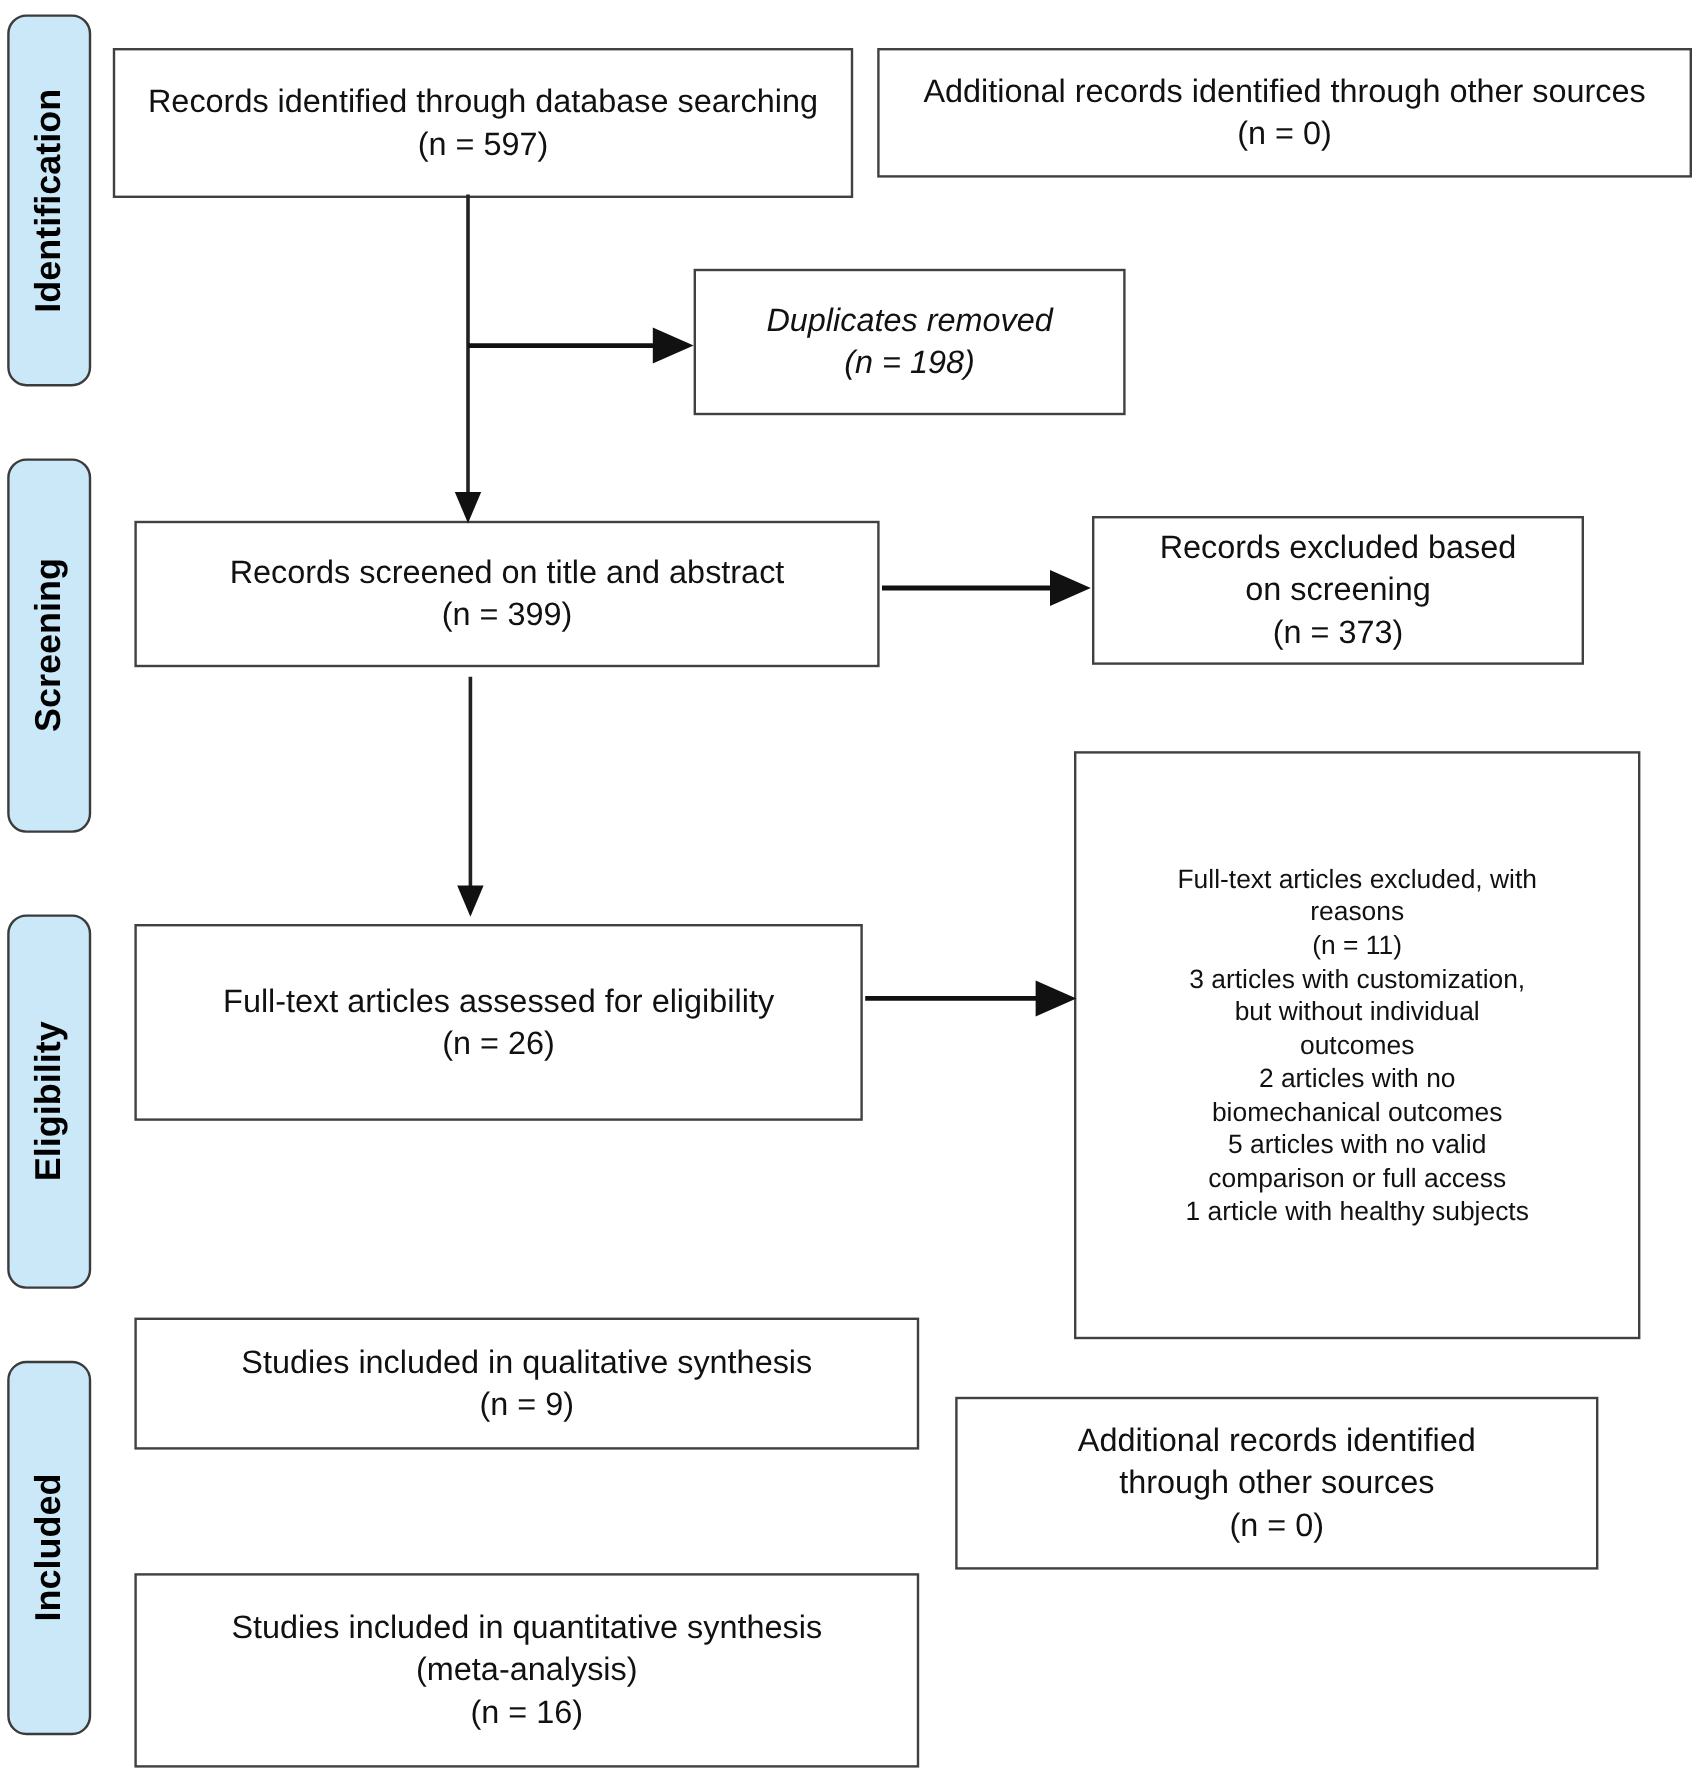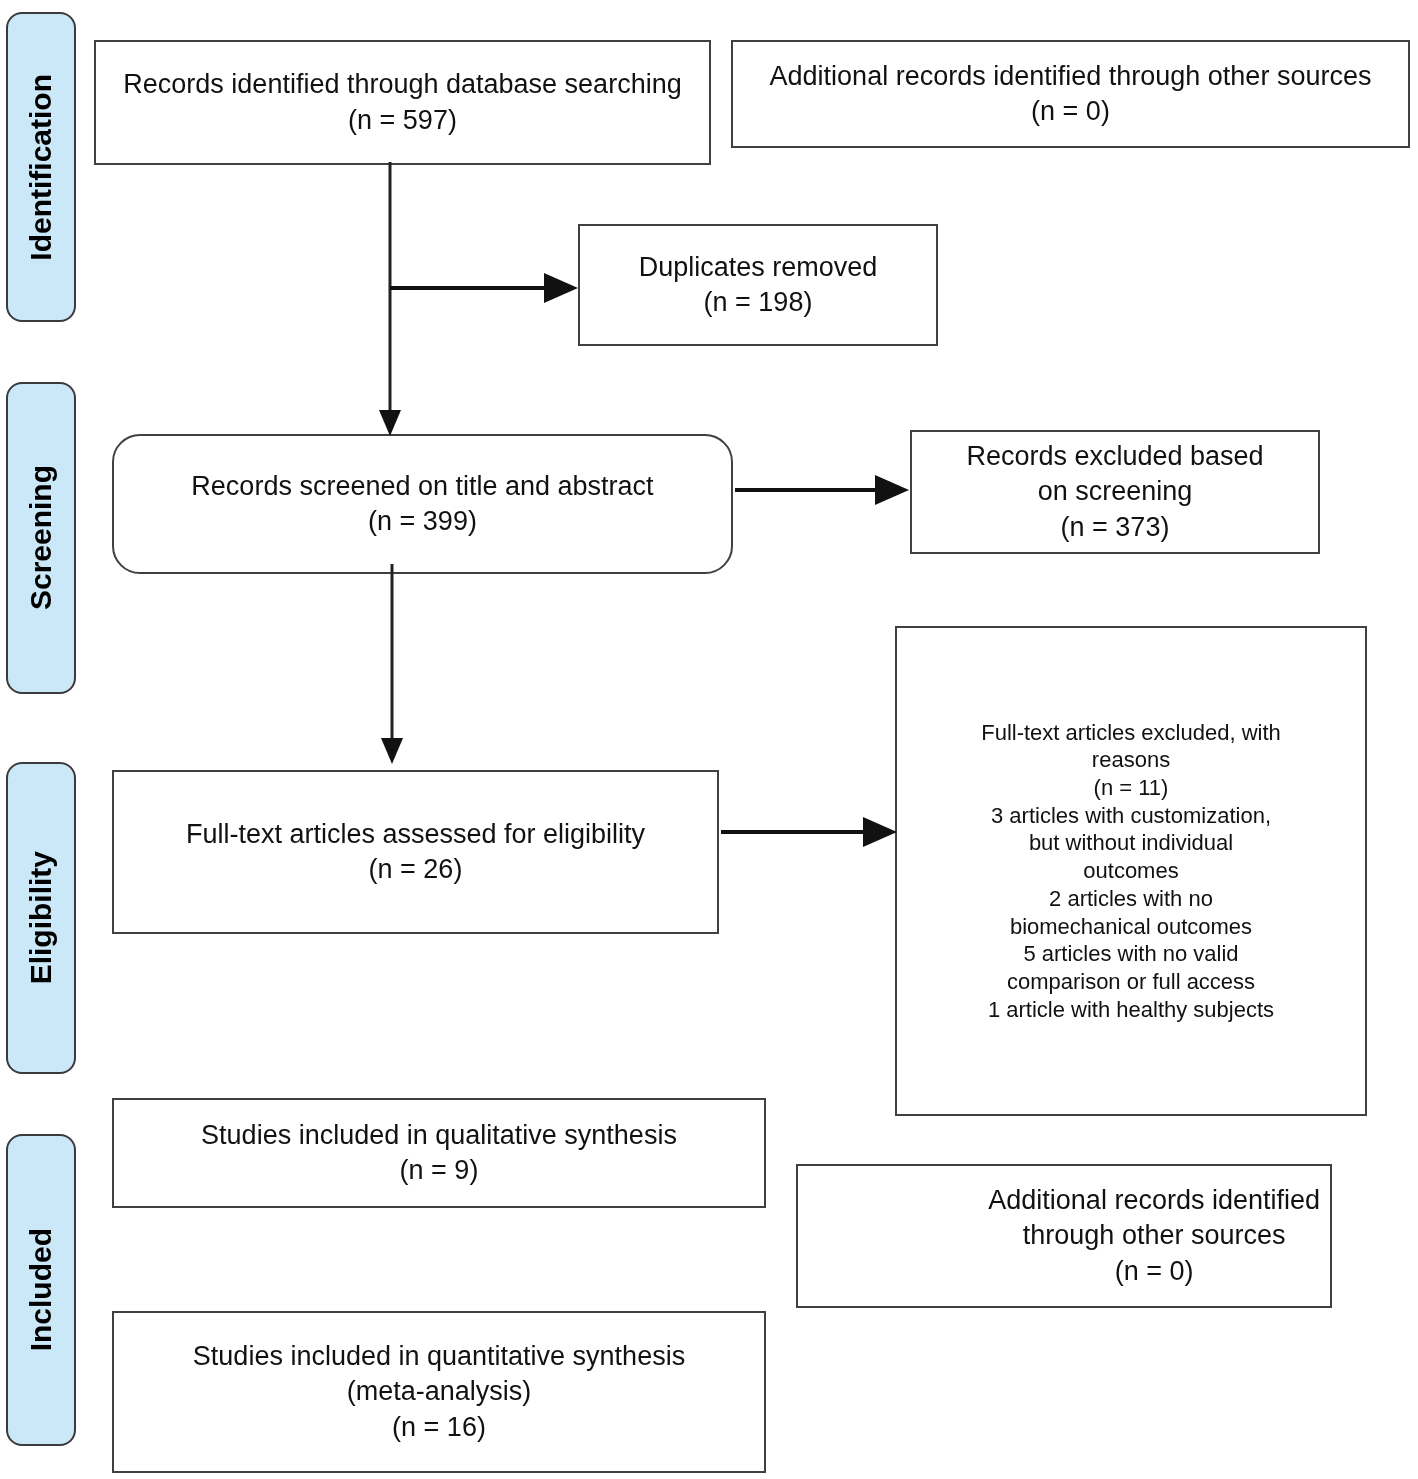--- a/index.html
+++ b/index.html
@@ -97,26 +97,26 @@
   <div class="flow-box" style="left:94px; top:40px; width:617px; height:125px;">
     <span class="box-text">Records identified through database searching
 (n = 597)</span>
   </div>
 
   <div class="flow-box" style="left:731px; top:40px; width:679px; height:108px;">
     <span class="box-text">Additional records identified through other sources
 (n = 0)</span>
   </div>
 
-  <div class="flow-box" style="left:578px; top:224px; width:360px; height:122px;">
+  <div class="flow-box" style="left:578px; top:224px; width:360px; height:122px;font-style:italic;">
     <span class="box-text">Duplicates removed
 (n = 198)</span>
   </div>
 
-  <div class="flow-box" style="left:112px; top:434px; width:621px; height:140px;border-radius:28px;">
+  <div class="flow-box" style="left:112px; top:434px; width:621px; height:122px;">
     <span class="box-text">Records screened on title and abstract
 (n = 399)</span>
   </div>
 
   <div class="flow-box" style="left:910px; top:430px; width:410px; height:124px;">
     <span class="box-text">Records excluded based
 on screening
 (n = 373)</span>
   </div>
 
@@ -137,21 +137,21 @@
 5 articles with no valid
 comparison or full access
 1 article with healthy subjects</span>
   </div>
 
   <div class="flow-box" style="left:112px; top:1098px; width:654px; height:110px;">
     <span class="box-text">Studies included in qualitative synthesis
 (n = 9)</span>
   </div>
 
-  <div class="flow-box" style="left:796px; top:1164px; width:536px; height:144px;justify-content:flex-end;">
+  <div class="flow-box" style="left:796px; top:1164px; width:536px; height:144px;">
     <span class="box-text">Additional records identified
 through other sources
 (n = 0)</span>
   </div>
 
   <div class="flow-box" style="left:112px; top:1311px; width:654px; height:162px;">
     <span class="box-text">Studies included in quantitative synthesis
 (meta-analysis)
 (n = 16)</span>
   </div>

